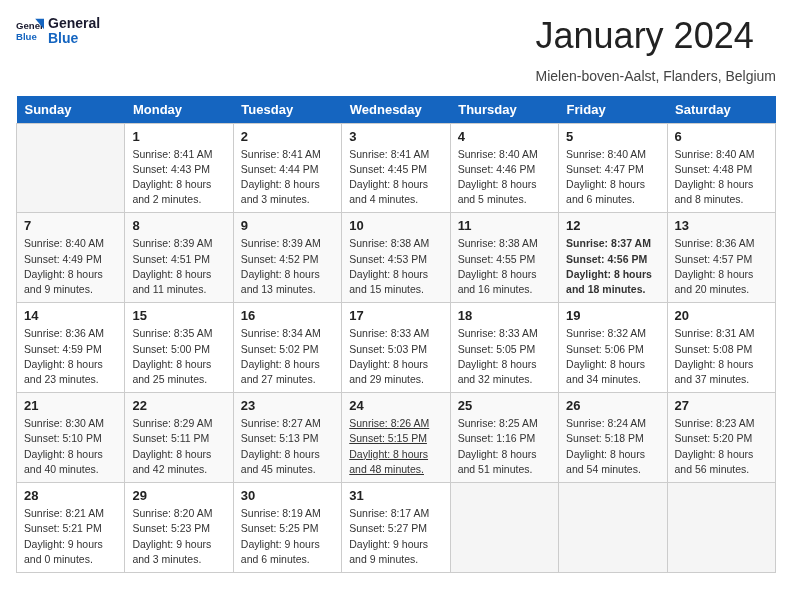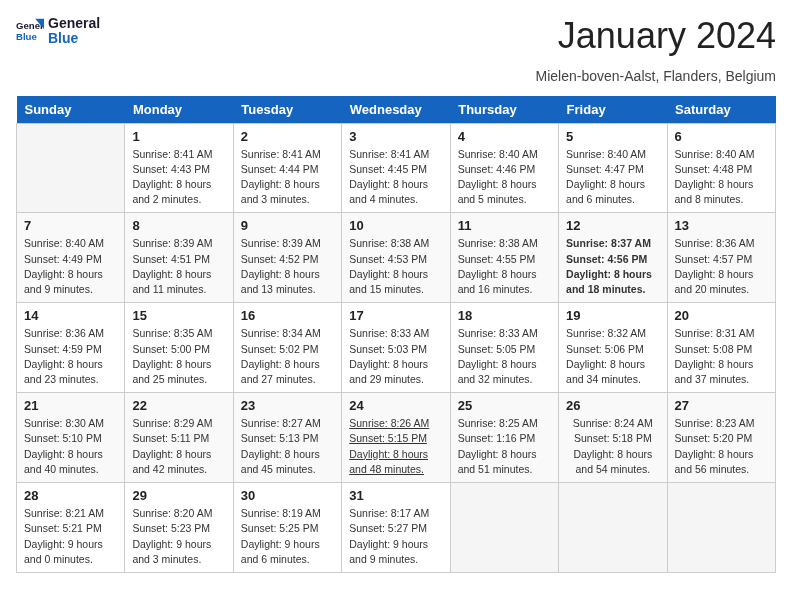--- a/index.html
+++ b/index.html
@@ -19,21 +19,20 @@
     .logo {
       display: flex;
       align-items: center;
       gap: 4px;
     }
     .logo-icon {
       width: 28px;
       height: 28px;
     }
     .title-block {
-      text-align: right;
     }
     .month-title {
       font-size: 36px;
       font-weight: 300;
       color: #222;
       line-height: 1.1;
     }
     .location {
       font-size: 14px;
       color: #444;
@@ -265,21 +264,21 @@
 Daylight: 8 hours and 48 minutes.</div>
         </td>
         <td>
           <div class="day-number">25</div>
           <div class="day-info" style="white-space: pre-line;">Sunrise: 8:25 AM
 Sunset: 1:16 PM
 Daylight: 8 hours and 51 minutes.</div>
         </td>
         <td>
           <div class="day-number">26</div>
-          <div class="day-info" style="white-space: pre-line; text-align: center;">Sunrise: 8:24 AM
+          <div class="day-info" style="white-space: pre-line;">Sunrise: 8:24 AM
 Sunset: 5:18 PM
 Daylight: 8 hours and 54 minutes.</div>
         </td>
         <td>
           <div class="day-number">27</div>
           <div class="day-info" style="white-space: pre-line;">Sunrise: 8:23 AM
 Sunset: 5:20 PM
 Daylight: 8 hours and 56 minutes.</div>
         </td>
       </tr>

